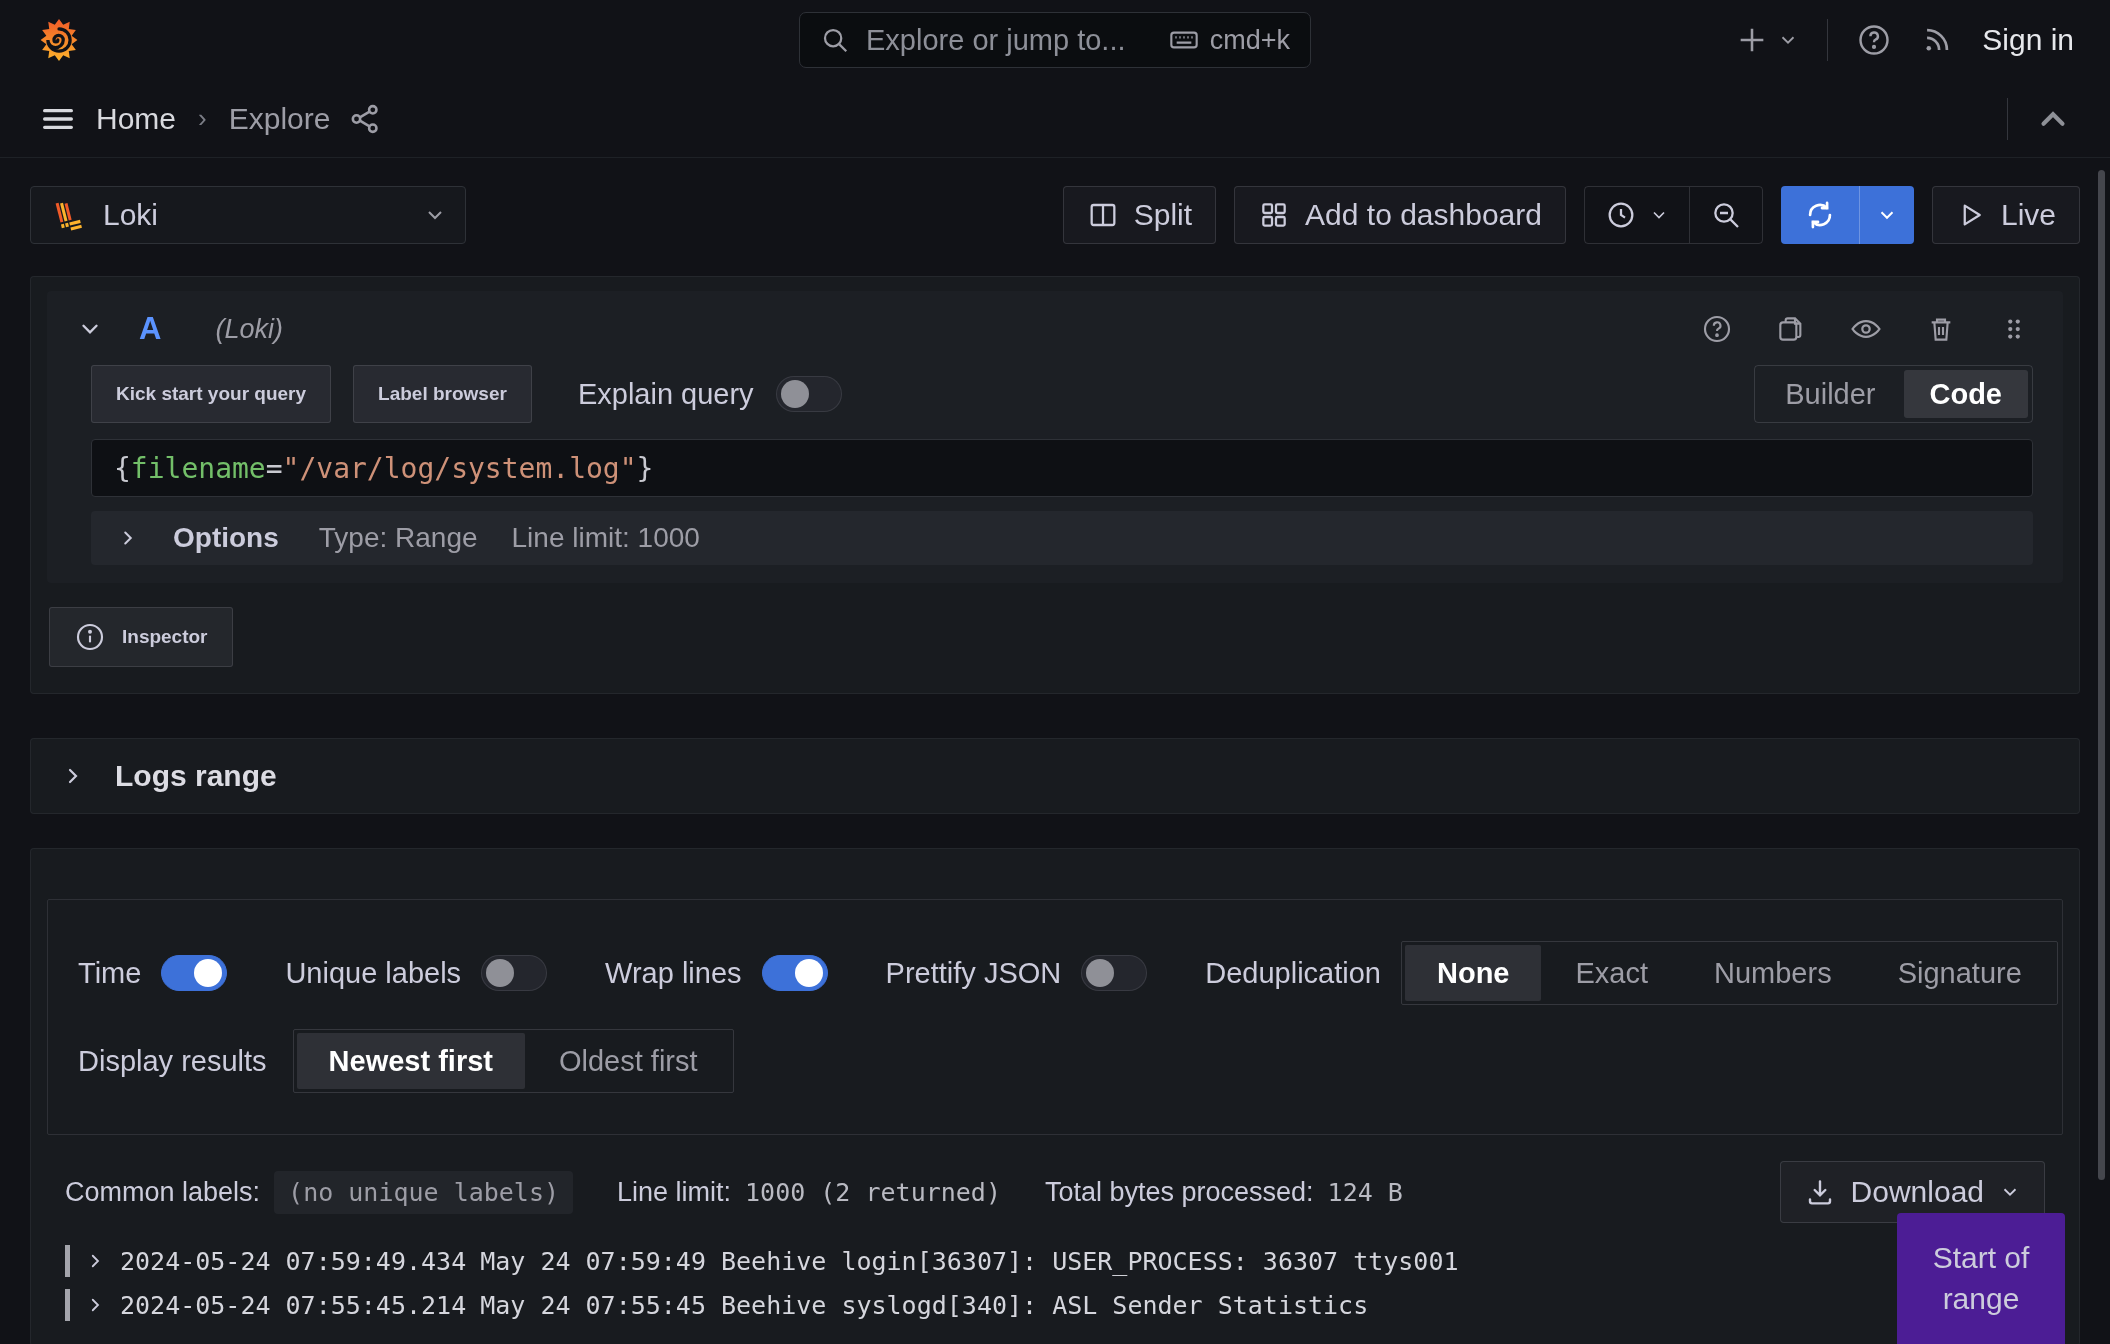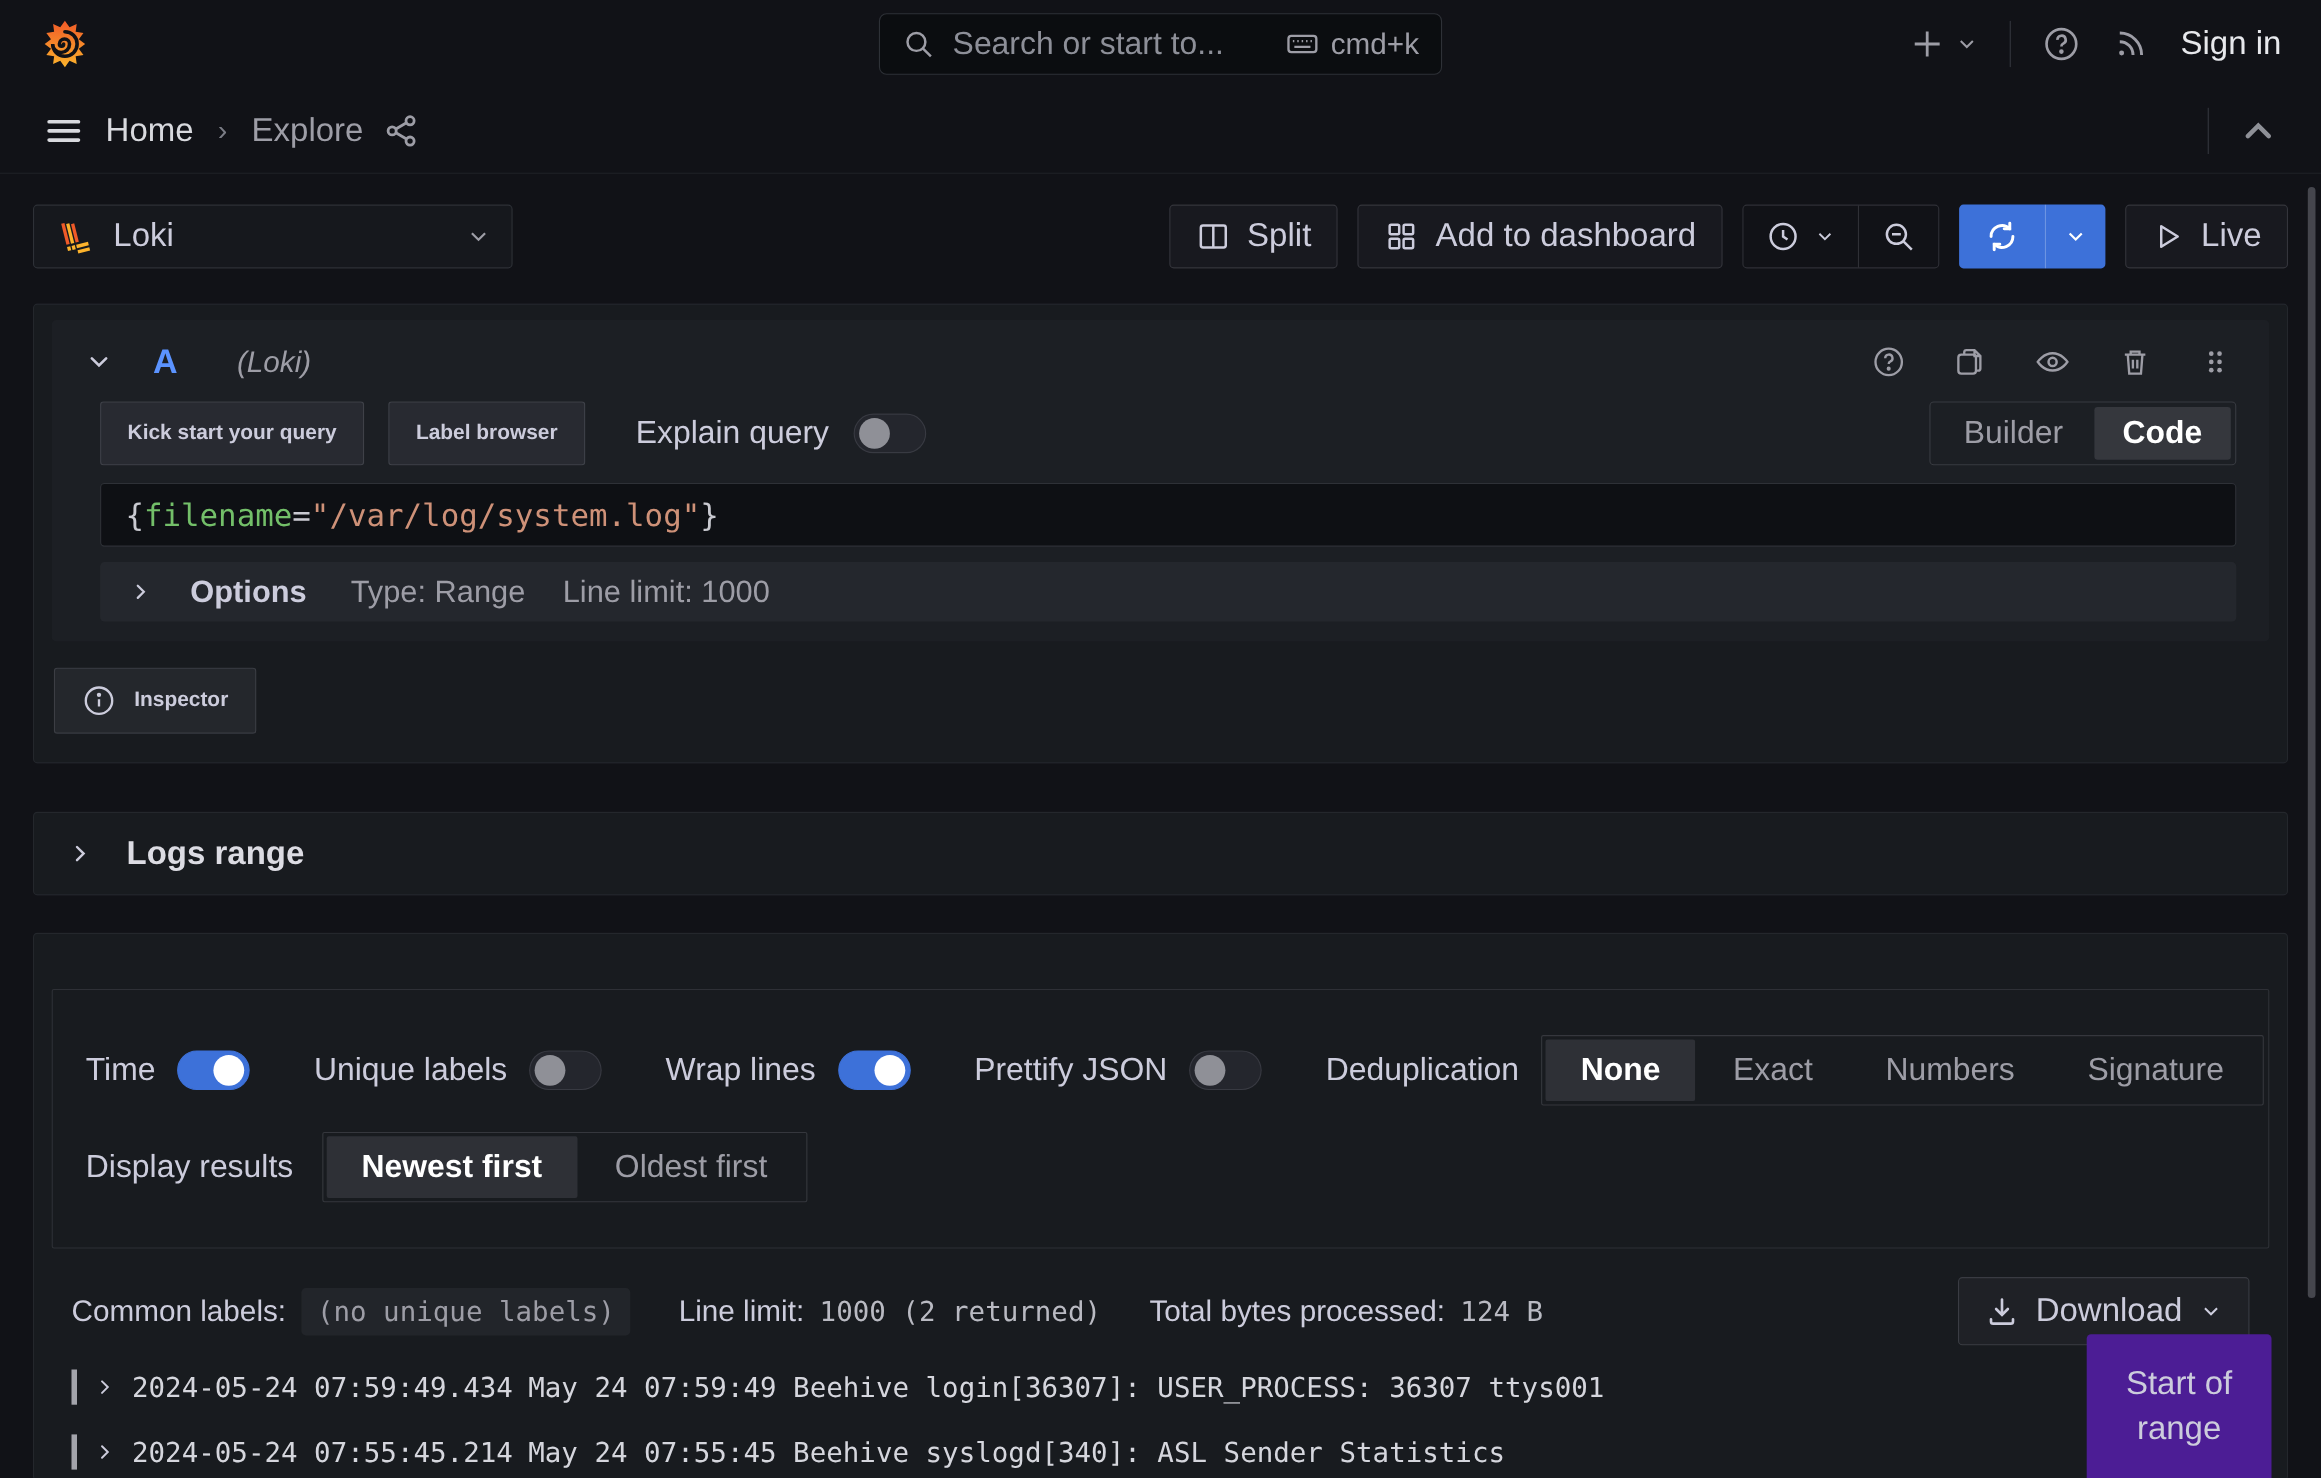--- a/index.html
+++ b/index.html
@@ -153,21 +153,21 @@
   .meta-row .lbl { font-size:27px; font-weight:500; color:#ccccdc; white-space:nowrap; }
   .meta-row .mono { font-family:"DejaVu Sans Mono", monospace; font-size:25px; color:#b9bac2; margin-left:14px; white-space:nowrap; }
   .chip {
     font-family:"DejaVu Sans Mono", monospace; font-size:25px; color:#9d9da6;
     background:rgba(204,204,220,0.06); border-radius:4px; padding:7px 14px; margin-left:14px; white-space:nowrap;
   }
   .meta-gap { width:44px; flex:none; }
   .btn-download { margin-left:auto; height:62px; }
 
   .log-rows { margin-top:16px; }
-  .log-row { height:44px; display:flex; align-items:center; padding-left:18px; cursor:pointer;margin-top:15px; }
+  .log-row { height:44px; display:flex; align-items:center; padding-left:18px; cursor:pointer; }
   .log-row .bar { width:5px; height:32px; background:#a3a4ab; margin-right:16px; flex:none; }
   .log-row .chev { color:#ccccdc; margin-right:16px; }
   .log-row .txt { font-family:"DejaVu Sans Mono", monospace; font-size:25px; color:#d5d6dd; white-space:nowrap; }
   .log-row .txt .t { margin-right:14px; }
 
   .start-range {
     position:absolute; right:14px; bottom:0; width:168px; height:132px;
     background:#4c1d95; border-radius:4px 4px 0 0;
     display:flex; align-items:center; justify-content:center; text-align:center;
     font-size:30px; color:#ccccdc; line-height:1.36; cursor:pointer; padding:8px;
@@ -195,21 +195,21 @@
     </svg>
   </span>
 
   <div class="searchbox">
     <span class="ico">
       <svg viewBox="0 0 24 24" width="30" height="30" fill="none" stroke="currentColor" stroke-width="1.8">
         <circle cx="10.5" cy="10.5" r="6.5"></circle>
           <path d="M15.5 15.5L21 21"></path>
       </svg>
     </span>
-    <span class="ph">Search or start to...</span>
+    <span class="ph">Explore or jump to...</span>
     <span class="kbd">
       <span class="ico">
         <svg viewBox="0 0 24 24" width="32" height="32" fill="none" stroke="currentColor" stroke-width="1.6">
           <rect x="2.5" y="6.5" width="19" height="11" rx="2"></rect>
           <path d="M5.5 10h1M8.5 10h1M11.5 10h1M14.5 10h1M17.5 10h1M6.5 14h11"></path>
         </svg>
       </span>
       <span>cmd+k</span>
     </span>
   </div>

